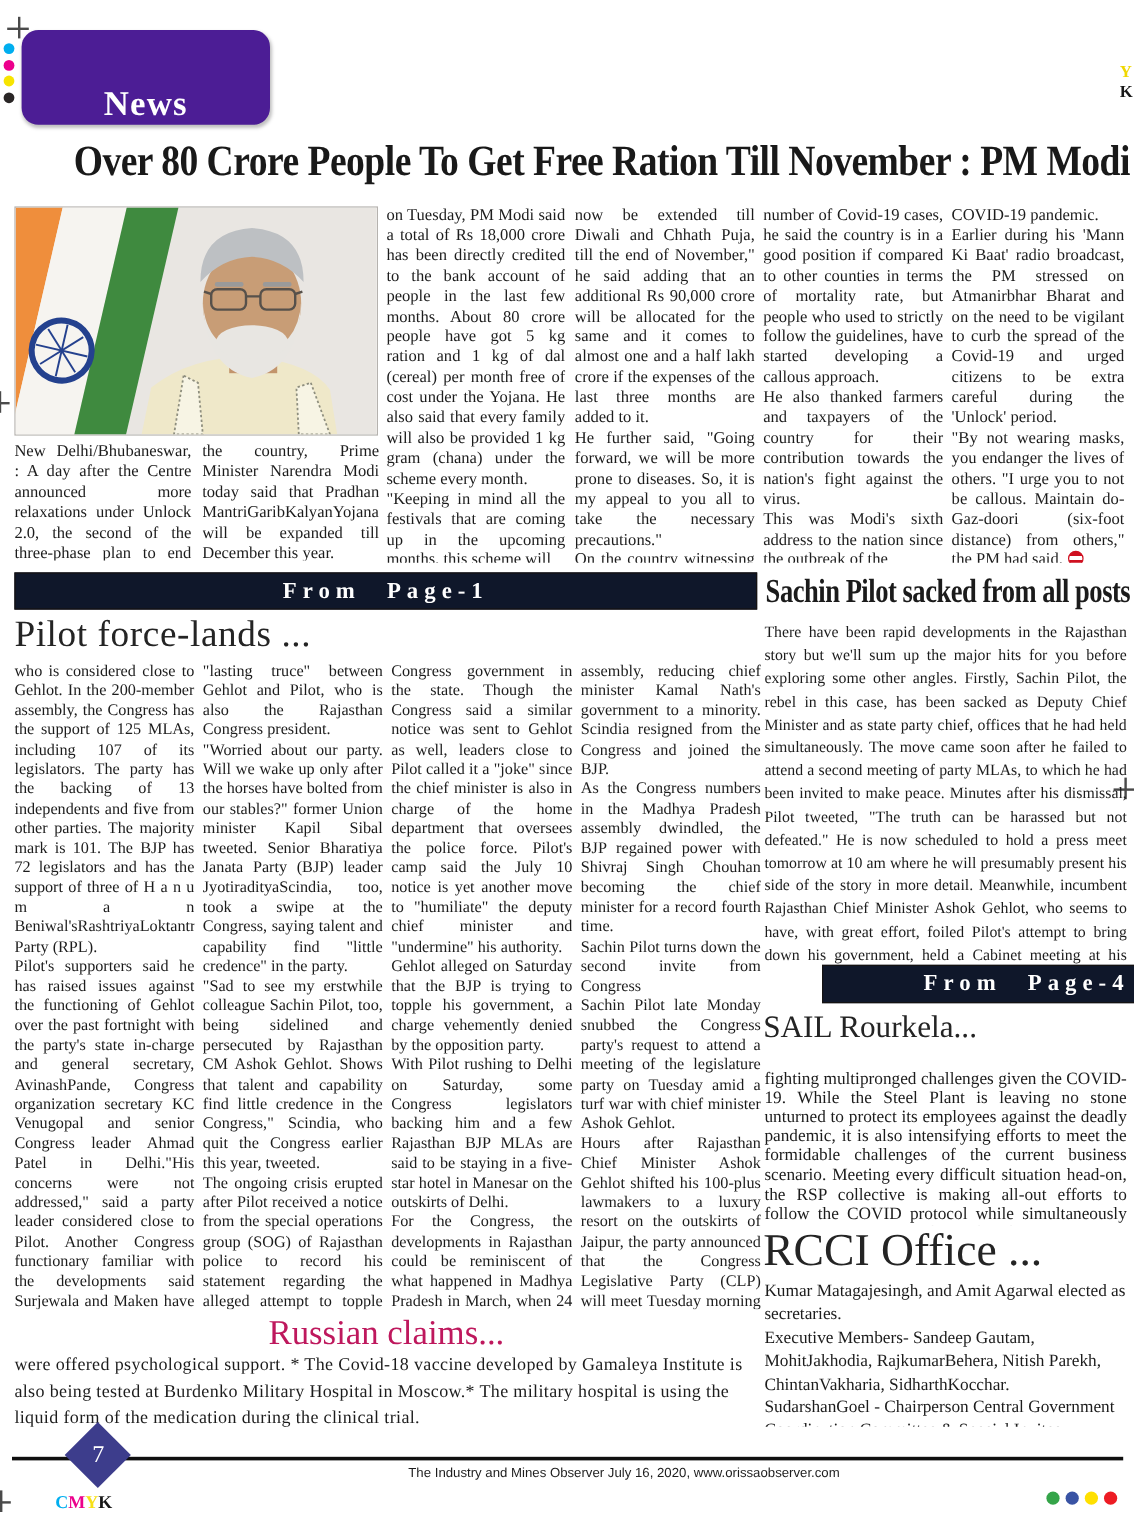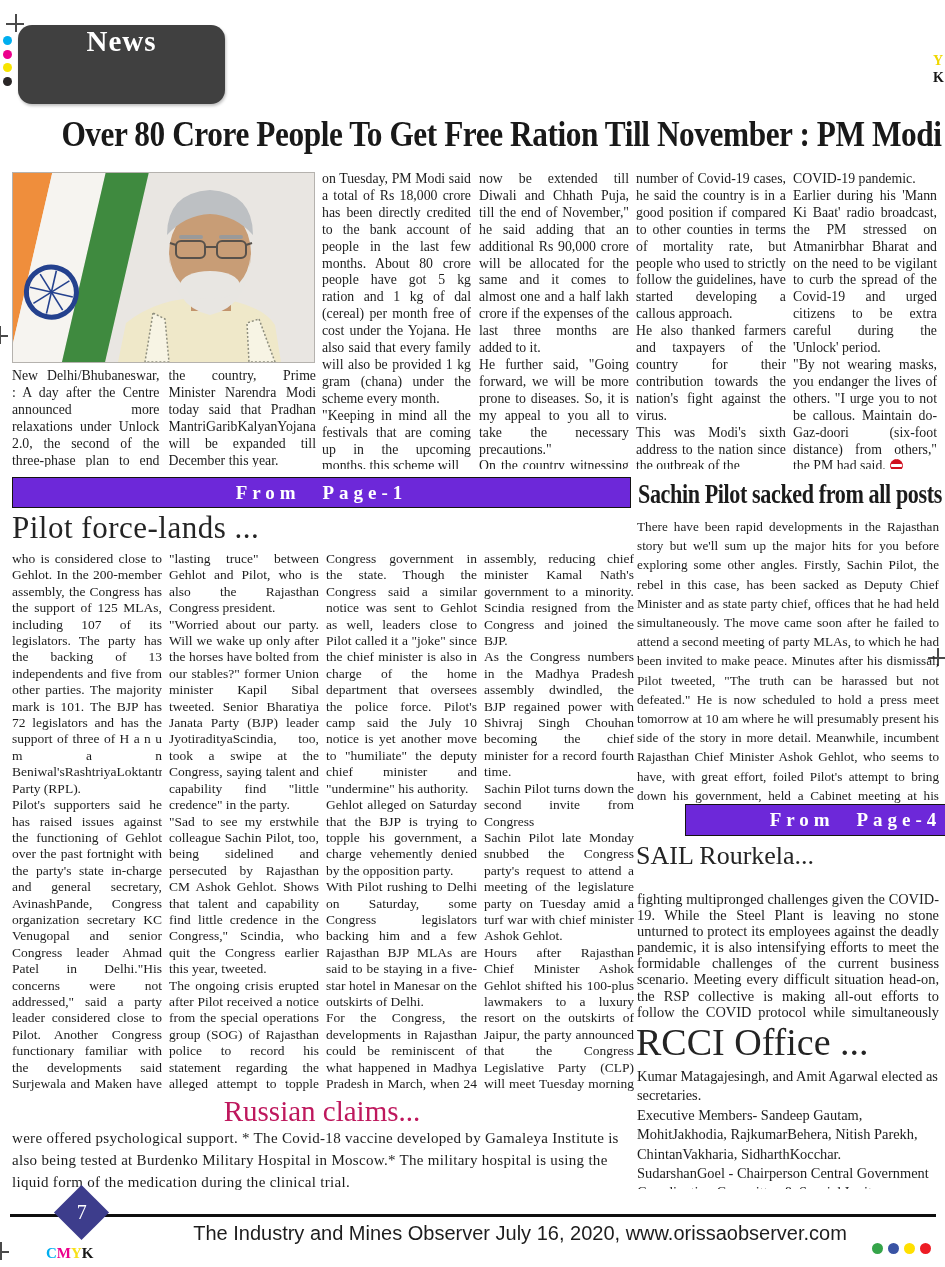--- a/index.html
+++ b/index.html
@@ -11,22 +11,22 @@
   .crop::before{content:"";position:absolute;left:50%;top:0;bottom:0;width:1.5px;background:#4a4a4a;}
   .crop::after{content:"";position:absolute;top:50%;left:0;right:0;height:1.5px;background:#4a4a4a;}
   .regdots{position:absolute;left:3px;top:36px;display:flex;flex-direction:column;gap:4.5px;}
   .dot{width:9px;height:9px;border-radius:50%;}
   .dot.c{background:#00aeef}.dot.m{background:#ec008c}.dot.y{background:#f7e400}.dot.k{background:#2a2626}
   .regletters{position:absolute;right:1px;top:52px;display:flex;flex-direction:column;line-height:17px;
               font-weight:bold;font-size:14px;}
   .regletters .ry{color:#f0d700}.regletters .rk{color:#171717}
 
   
-  .news-banner{position:absolute;left:18px;top:25px;width:207px;height:79px;background:#404040;
-               border-radius:14px;display:flex;align-items:flex-start;justify-content:center;
+  .news-banner{position:absolute;left:18px;top:25px;width:207px;height:79px;background:#4c1d95;
+               border-radius:14px;display:flex;align-items:flex-end;justify-content:center;
                box-shadow:1px 2px 3px rgba(0,0,0,.25);}
   .news-banner span{color:#ffffff;font-weight:bold;font-size:29px;letter-spacing:1px;}
 
   
   .main-headline{position:absolute;left:0;top:113px;width:945px;text-align:center;
                  font-weight:bold;font-size:36px;white-space:nowrap;color:#191919;
                  transform:scaleX(0.87);transform-origin:center;letter-spacing:-0.5px;}
 
   
   .photo{position:absolute;left:12px;top:172px;width:303px;height:191px;border:1px solid #b5b2ae;
@@ -34,21 +34,21 @@
 
   
   .btxt{position:absolute;text-align:justify;white-space:pre-line;overflow:hidden;}
   .lead-c{font-size:13.8px;line-height:16.9px;}
   .under-photo{position:absolute;left:12px;top:368px;width:304px;height:99px;display:flex;gap:9px;}
   .under-photo .btxt{position:static;flex:1;height:99px;}
 
   .pilot-c{font-size:13.5px;line-height:16.4px;}
 
   
-  .bar{position:absolute;background:#6d28d9;display:flex;align-items:center;justify-content:center;
+  .bar{position:absolute;background:#0f172a;display:flex;align-items:center;justify-content:center;
        border:1px solid #141212;box-sizing:border-box;}
   .bar span{color:#ffffff;font-weight:bold;font-size:19px;letter-spacing:5px;word-spacing:12px;}
 
   .pilot-headline{position:absolute;left:12px;top:510px;font-size:31px;color:#242424;letter-spacing:0.5px;}
   .sachin-headline{position:absolute;left:638px;top:478px;font-size:28px;font-weight:bold;color:#1b1b1b;
                    white-space:nowrap;transform:scaleX(0.79);transform-origin:left;letter-spacing:-0.5px;}
   .sachin-body{left:637px;top:517px;width:302px;height:287px;font-size:13.2px;line-height:19.2px;}
 
   .sail-headline{position:absolute;left:636px;top:841px;font-size:26px;color:#242424;}
   .sail-body{left:637px;top:891px;width:302px;height:130px;font-size:14.4px;line-height:16.1px;}
@@ -62,21 +62,21 @@
   .endmark{display:inline-block;width:13px;height:13px;border-radius:50%;vertical-align:-2px;margin-left:4px;
            border:1.5px solid #cf1020;box-sizing:border-box;
            background:linear-gradient(180deg,#cf1020 33%,#ffffff 33%,#ffffff 63%,#cf1020 63%);}
 
   
   .footer-line{position:absolute;left:10px;top:1214px;width:926px;height:2.5px;background:#0f0f0f;}
   .page-diamond{position:absolute;left:62px;top:1193px;width:39px;height:39px;background:#3d3d8c;
                 transform:rotate(45deg);display:flex;align-items:center;justify-content:center;}
   .page-diamond span{transform:rotate(-45deg);color:#ffffff;font-size:20px;}
   .footer-text{position:absolute;left:95px;top:1222px;width:850px;text-align:center;
-               font-family:"Liberation Sans", sans-serif;font-size:20px;color:#1d1d1d;}
+               font-family:"Liberation Sans", sans-serif;font-size:11px;color:#1d1d1d;}
   .cmyk-word{position:absolute;left:46px;top:1245px;font-weight:bold;font-size:15px;letter-spacing:0px;}
   .cmyk-word .lc{color:#00aeef}.cmyk-word .lm{color:#ec008c}.cmyk-word .ly{color:#f7e017}.cmyk-word .lk{color:#171717}
   .footer-dots{position:absolute;left:872px;top:1243px;display:flex;gap:5px;}
   .fdot{width:11px;height:11px;border-radius:50%;}
   .fdot.g{background:#35a449}.fdot.b{background:#3953a4}.fdot.yy{background:#ffe000}.fdot.r{background:#ed1c24}
 </style>
 </head>
 <body>
 
 <div class="page">

